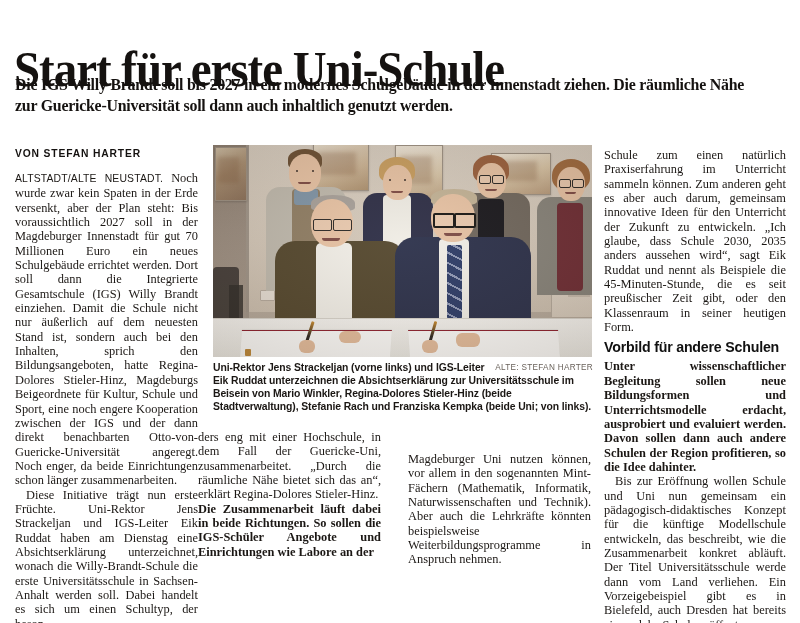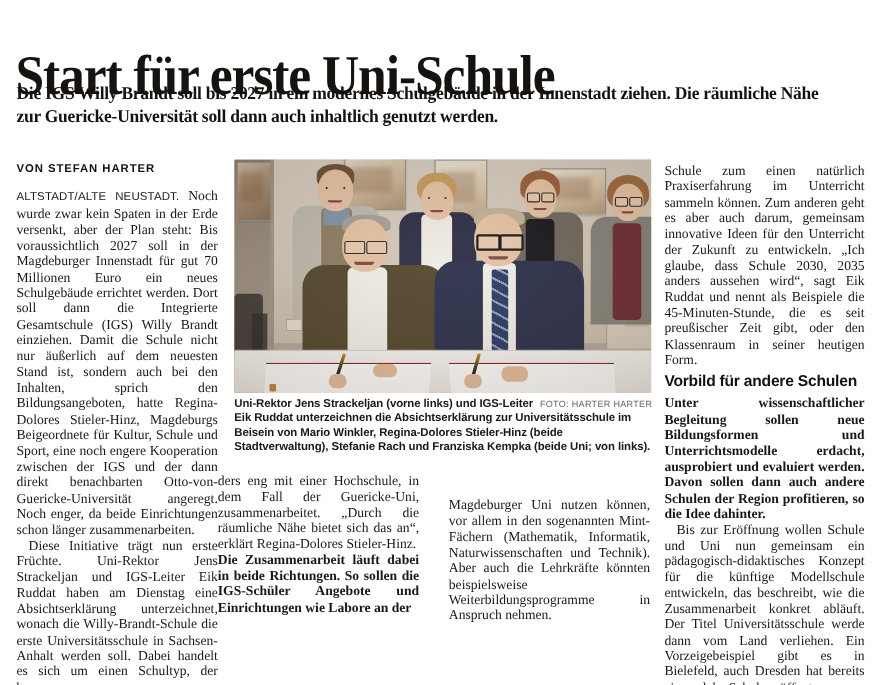--- a/index.html
+++ b/index.html
@@ -451,21 +451,21 @@
       <div class="hand" style="left:209px;bottom:4px;width:16px;height:13px;"></div>
       <div class="hand" style="left:243px;bottom:10px;width:24px;height:14px;"></div>
 
       <div class="cap" style="left:32px;bottom:1px;"></div>
 
       <div class="photo-shade"></div>
     </div>
   </div>
 
   <div class="caption">
-    <span class="credit">FOTO: HARTER HARTER</span><span>Uni-Rektor Jens Strackeljan (vorne links) und IGS-Leiter Eik Ruddat unterzeichnen die Absichtserklärung zur Universitätsschule im Beisein von Mario Winkler, Regina-Dolores Stieler-Hinz (beide Stadtverwaltung), Stefanie Rach und Franziska Kempka (beide Uni; von links).</span>
+    <span class="credit">ALTE: STEFAN HARTER</span><span>Uni-Rektor Jens Strackeljan (vorne links) und IGS-Leiter Eik Ruddat unterzeichnen die Absichtserklärung zur Universitätsschule im Beisein von Mario Winkler, Regina-Dolores Stieler-Hinz (beide Stadtverwaltung), Stefanie Rach und Franziska Kempka (beide Uni; von links).</span>
   </div>
 
   <div class="col col1">
     <p class="first"><span class="dateline">ALTSTADT/ALTE NEUSTADT.</span><span> Noch wurde zwar kein Spaten in der Erde versenkt, aber der Plan steht: Bis voraussichtlich 2027 soll in der Magdeburger Innenstadt für gut 70 Millionen Euro ein neues Schulgebäude errichtet werden. Dort soll dann die Integrierte Gesamtschule (IGS) Willy Brandt einziehen. Damit die Schule nicht nur äußerlich auf dem neuesten Stand ist, sondern auch bei den Inhalten, sprich den Bildungsangeboten, hatte Regina-Dolores Stieler-Hinz, Magdeburgs Beigeordnete für Kultur, Schule und Sport, eine noch engere Kooperation zwischen der IGS und der dann direkt benachbarten Otto-von-Guericke-Universität angeregt. Noch enger, da beide Einrichtungen schon länger zusammenarbeiten.</span></p>
     <p>Diese Initiative trägt nun erste Früchte. Uni-Rektor Jens Strackeljan und IGS-Leiter Eik Ruddat haben am Dienstag eine Absichtserklärung unterzeichnet, wonach die Willy-Brandt-Schule die erste Universitätsschule in Sachsen-Anhalt werden soll. Dabei handelt es sich um einen Schultyp, der beson-</p>
   </div>
 
   <div class="col col2">
     <p class="first">ders eng mit einer Hochschule, in dem Fall der Guericke-Uni, zusammenarbeitet. „Durch die räumliche Nähe bietet sich das an“, erklärt Regina-Dolores Stieler-Hinz.</p>
     <p class="afterhead">Die Zusammenarbeit läuft dabei in beide Richtungen. So sollen die IGS-Schüler Angebote und Einrichtungen wie Labore an der</p>

